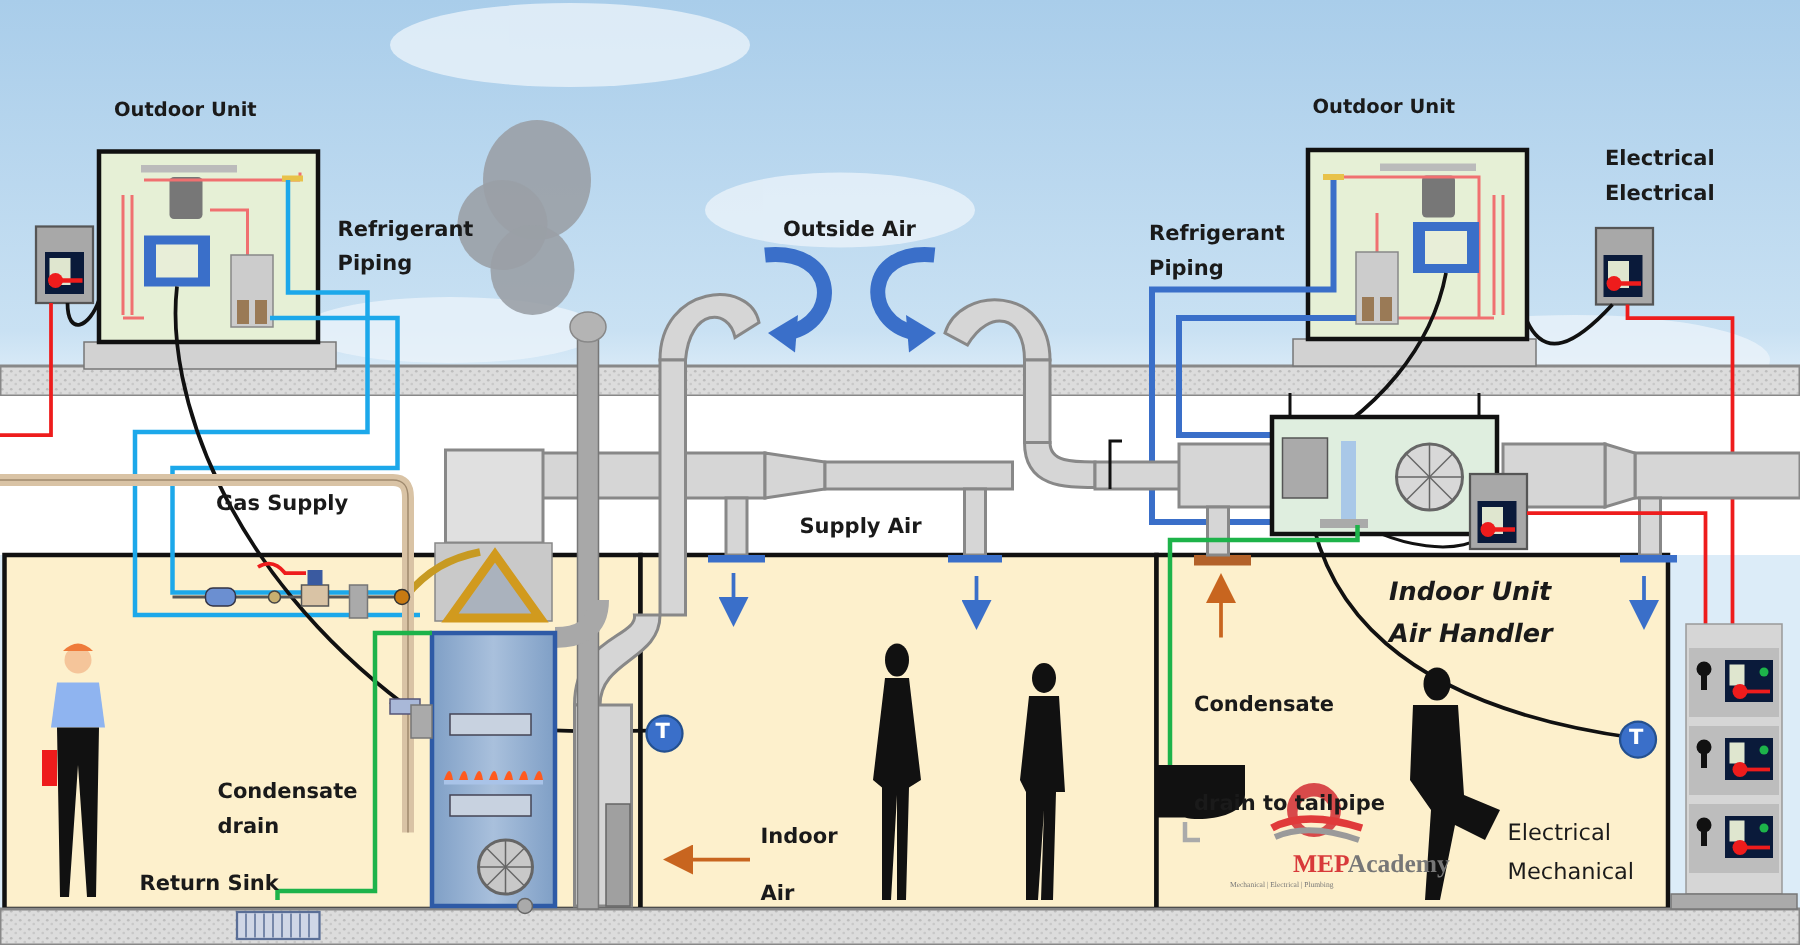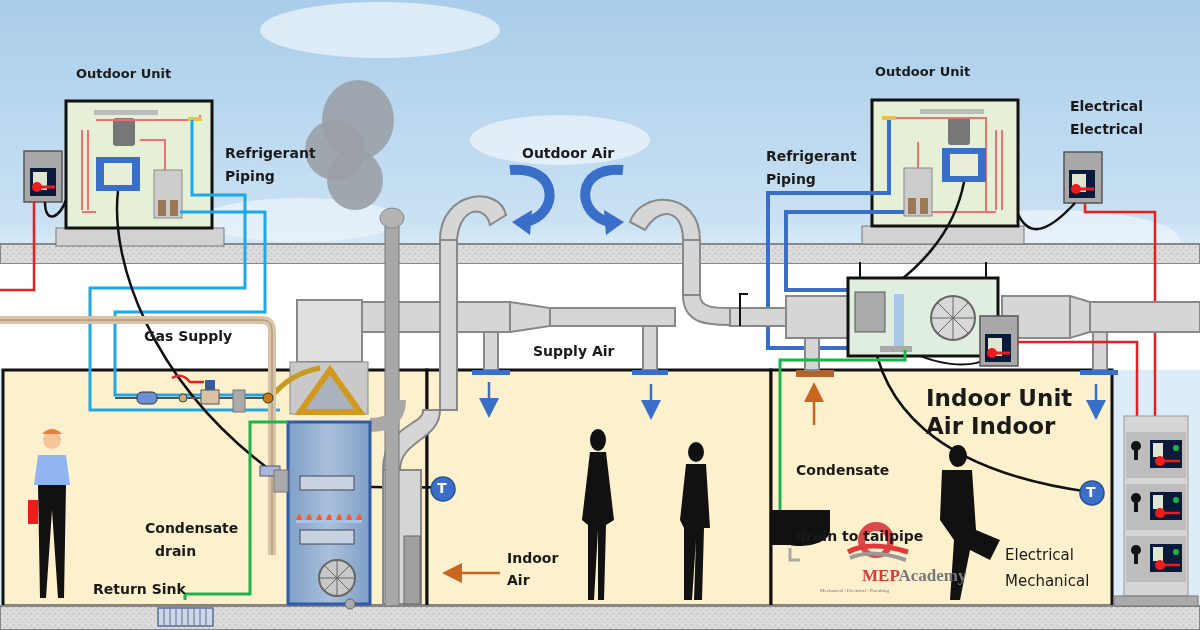--- a/index.html
+++ b/index.html
@@ -3,21 +3,21 @@
 <meta charset="utf-8">
 <style>
   html,body{margin:0;padding:0;}
   body{width:1200px;height:630px;overflow:hidden;font-family:"Liberation Sans",sans-serif;}
   #stage{position:relative;width:1200px;height:630px;background:linear-gradient(#a9cdea 0%,#c9e1f3 35%,#dcecf8 40%);}
   svg{position:absolute;left:0;top:0;}
   .lbl{position:absolute;font-family:"DejaVu Sans",sans-serif;font-weight:bold;color:#1a1a1a;line-height:1.2;white-space:nowrap;}
   .lbl.big{font-size:13px;}
   .lbl.med{font-size:14px;}
   .lbl.norm{font-weight:normal;font-size:15px;}
-  .lbl.large{font-size:23px;}
+  .lbl.large{font-size:17px;font-style:italic;}
   .logo-text{position:absolute;font-family:Liberation Serif, serif;font-weight:bold;font-size:17px;white-space:nowrap;margin-left:44px;}
   .logo-sub{position:absolute;font-family:"Liberation Serif",serif;font-size:5px;color:#777;white-space:nowrap;}
 </style>
 </head>
 <body>
 
 <div id="stage">
 
 <svg width="1200" height="630" viewBox="0 0 1200 630">
   <defs>
@@ -326,38 +326,38 @@
 
 <div class="lbl big" style="left:76px;top:66px;">Outdoor Unit</div>
 <div class="lbl big" style="left:875px;top:64px;">Outdoor Unit</div>
 
 <div class="lbl med" style="left:225px;top:145px;">Refrigerant</div>
 <div class="lbl med" style="left:225px;top:168px;">Piping</div>
 
 <div class="lbl med" style="left:766px;top:148px;">Refrigerant</div>
 <div class="lbl med" style="left:766px;top:171px;">Piping</div>
 
-<div class="lbl med" style="left:522px;top:145px;">Outdoor Air</div>
+<div class="lbl med" style="left:522px;top:145px;">Outside Air</div>
 
 <div class="lbl med" style="left:1070px;top:98px;">Electrical</div>
 <div class="lbl med" style="left:1070px;top:121px;">Electrical</div>
 
 <div class="lbl med" style="left:144px;top:328px;">Gas Supply</div>
 <div class="lbl med" style="left:533px;top:343px;">Supply Air</div>
 
 <div class="lbl large" style="left:926px;top:385px;">Indoor Unit</div>
-<div class="lbl large" style="left:926px;top:413px;">Air Indoor</div>
+<div class="lbl large" style="left:926px;top:413px;">Air Handler</div>
 
 <div class="lbl med" style="left:145px;top:520px;">Condensate</div>
-<div class="lbl med" style="left:155px;top:543px;">drain</div>
+<div class="lbl med" style="left:145px;top:543px;">drain</div>
 
 <div class="lbl med" style="left:93px;top:581px;">Return Sink</div>
 
 <div class="lbl med" style="left:507px;top:550px;">Indoor</div>
-<div class="lbl med" style="left:507px;top:572px;">Air</div>
+<div class="lbl med" style="left:507px;top:588px;">Air</div>
 
 <div class="lbl med" style="left:796px;top:462px;">Condensate</div>
 <div class="lbl med" style="left:796px;top:484px;margin-top:44px;">drain to  tailpipe</div>
 
 <div class="lbl norm" style="left:1005px;top:546px;">Electrical</div>
 <div class="lbl norm" style="left:1005px;top:572px;">Mechanical</div>
 
 <div class="logo-text" style="left:818px;top:566px;">
   <span style="color:#d83a3a;">MEP</span><span style="color:#777;">Academy</span>
 </div>

